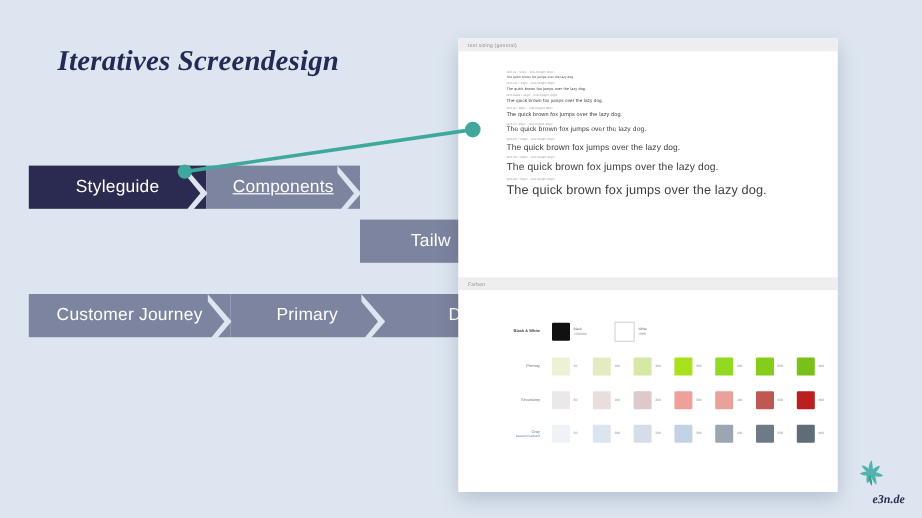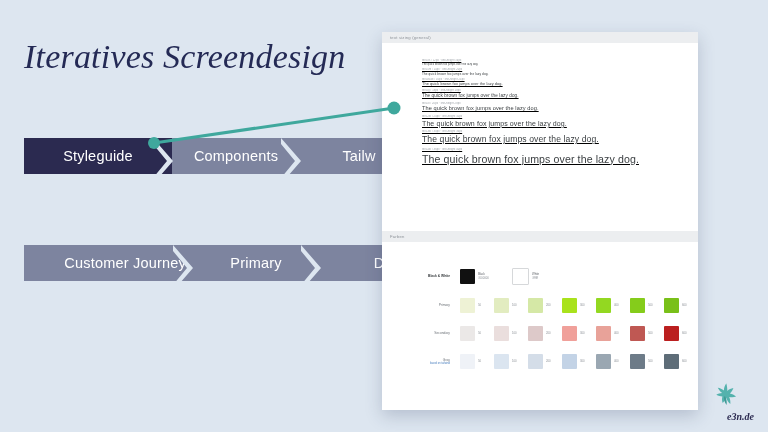--- a/index.html
+++ b/index.html
@@ -17,26 +17,26 @@
   .slide {
     position: absolute;
     inset: 0;
     background: #dde6f0;
     overflow: hidden;
   }
 
   
   .slide-title {
     position: absolute;
-    left: 24px;
+    left: 48px;
     top: 38px;
     font-family: "Liberation Serif", "DejaVu Serif", serif;
     font-style: italic;
-    font-weight: 400;
-    font-size: 34px;
+    font-weight: 700;
+    font-size: 24px;
     letter-spacing: 0.2px;
     color: #242a55;
     white-space: nowrap;
   }
 
   
   .chevron-row {
     position: absolute;
     left: 24px;
     height: 46px;
@@ -73,23 +73,23 @@
     height: 46px;
     z-index: 3;
     pointer-events: none;
   }
   .chevron .notch svg { display: block; }
 
   .chev-dark  { background: #2b2a50; }
   .chev-slate { background: #7d849f; }
 
   .chev-w1 { width: 148px; }
-  .chev-w2 { width: 128px; }
-  .chev-w3 { width: 118px; }
-  .chev-w4 { width: 168px; justify-content: flex-end; }
+  .chev-w2 { width: 128px; text-decoration: underline; }
+  .chev-w3 { width: 118px; margin-top: 45px; }
+  .chev-w4 { width: 168px; }
   .chev-w5 { width: 128px; }
   .chev-w6 { width: 118px; }
 
   
   .connector {
     position: absolute;
     left: 0;
     top: 0;
     width: 768px;
     height: 432px;
@@ -117,21 +117,21 @@
     font-size: 4.2px;
     letter-spacing: 0.2px;
     padding: 3px 0 3px 8px;
     flex: none;
   }
   .panel-body {
     background: #ffffff;
     flex: none;
     position: relative;
   }
-  .panel-body-type { height: 172px; padding: 16px 0 0 0; text-decoration: underline; }
+  .panel-body-type { height: 172px; padding: 16px 0 0 0; }
   .panel-body-colors { height: 172px; }
 
   
   .type-list {
     margin-left: 40px;
     margin-right: 16px;
   }
   .type-row { margin-bottom: 2px; }
   .type-meta {
     color: #9aa0a6;

